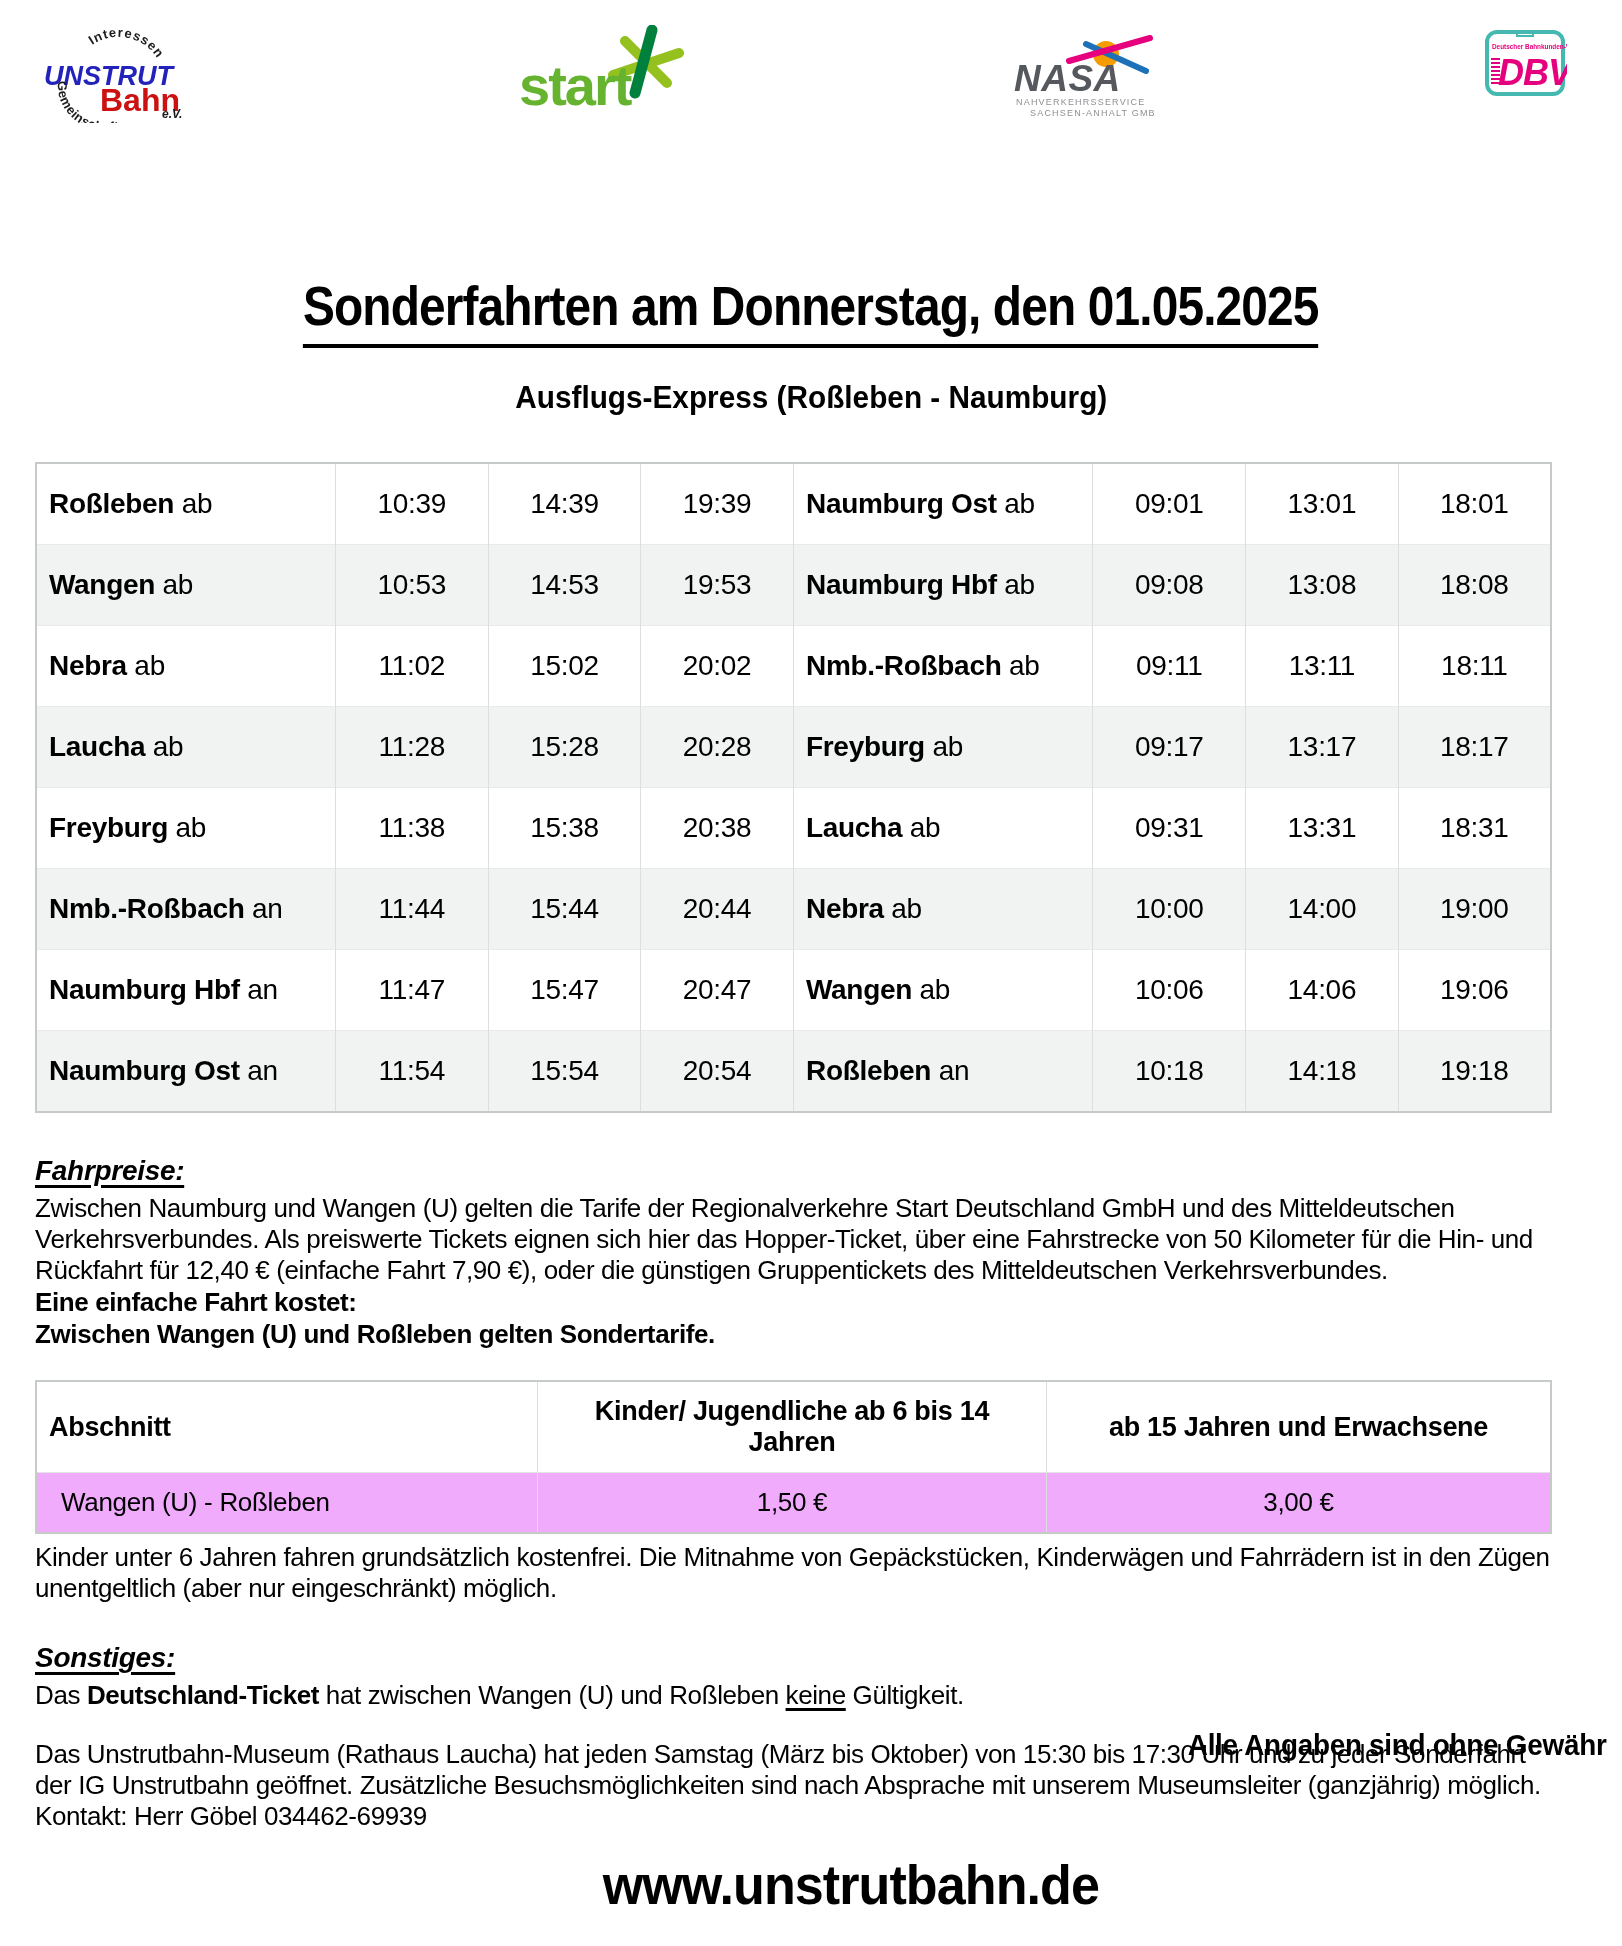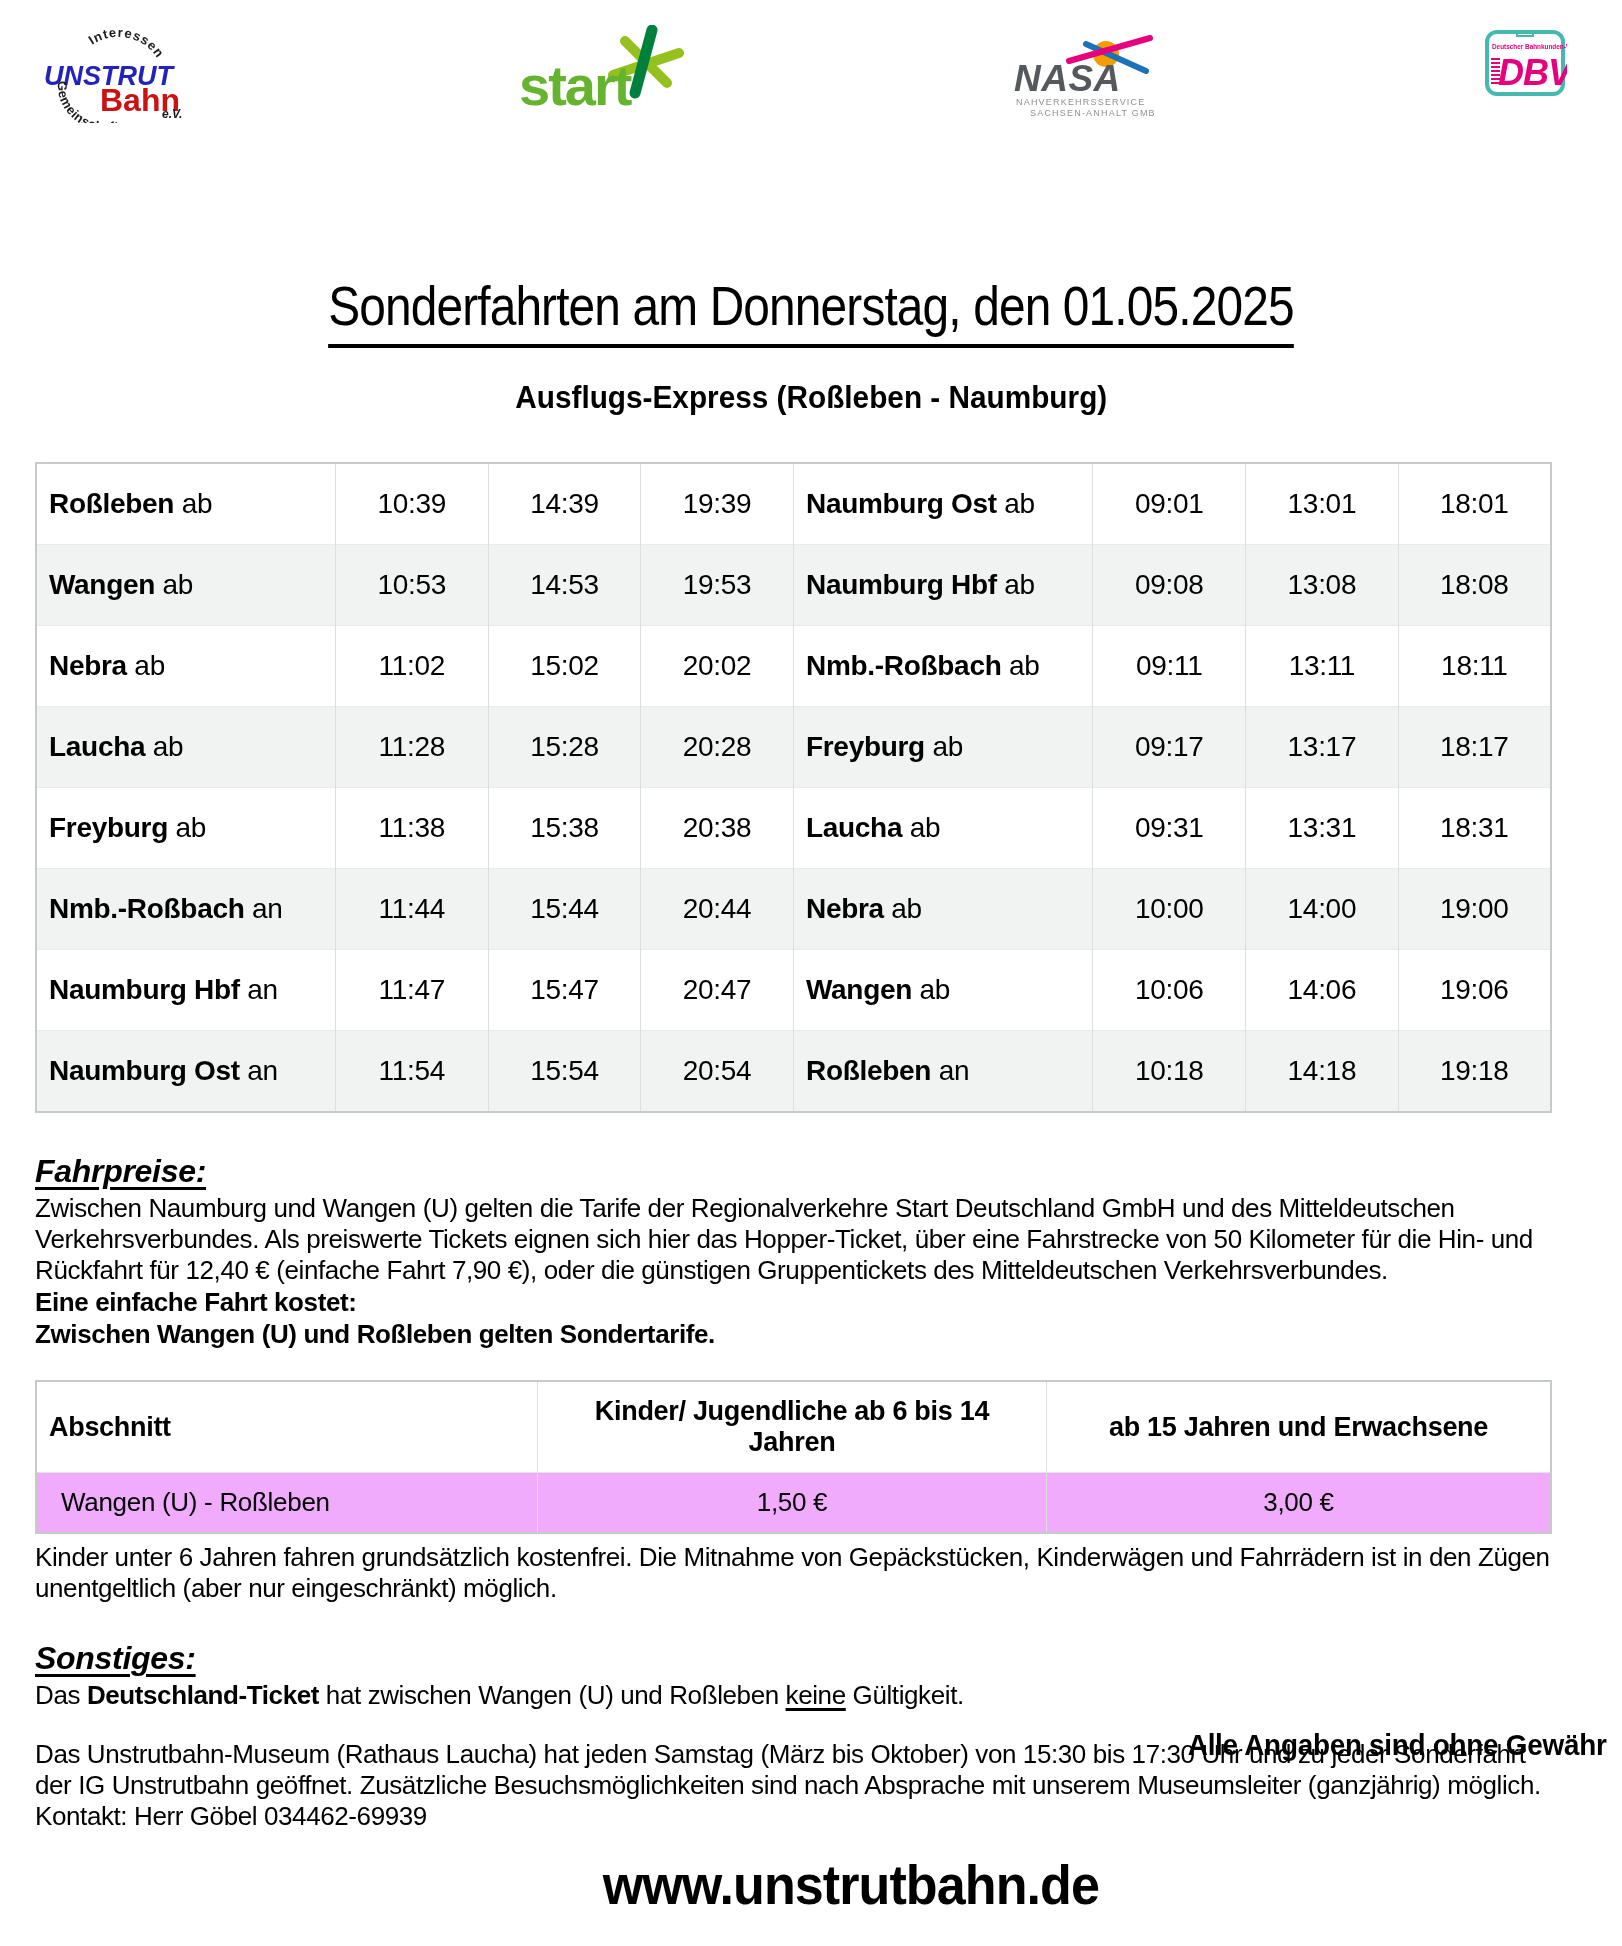--- a/index.html
+++ b/index.html
@@ -15,21 +15,21 @@
   .logos{
     display:flex;justify-content:space-between;align-items:flex-start;
     padding:25px 55px 0 40px;height:100px;
   }
   svg text{font-family:"Liberation Sans",sans-serif;}
   .it{font-style:italic;}
   .bold{font-weight:bold;}
   
   .title{
     margin:150px 0 0 0;text-align:center;font-size:55px;line-height:62px;
-    font-weight:normal;letter-spacing:-1px;
+    font-weight:bold;letter-spacing:-1px;
   }
   .title .condense{display:inline-block;transform:scaleX(.87);transform-origin:50% 50%;
     border-bottom:4px solid #000;padding-bottom:7px;}
   .subtitle{
     margin:30px 0 0 0;text-align:center;font-size:32px;line-height:38px;font-weight:bold;
   }
   .condense-c{display:inline-block;transform:scaleX(.93);transform-origin:50% 50%;}
   
   table{border-collapse:collapse;}
   .timetable{
@@ -43,21 +43,21 @@
   .timetable tr:first-child td{border-top:none;}
   .timetable td:first-child{border-left:none;}
   .timetable tr:nth-child(even) td{background:#f0f3f1;}
   .timetable td.tm{text-align:center;padding:24px 4px;}
   .timetable .b{font-weight:bold;margin-top:47px;}
   col.c-st{width:19.7%;}
   col.c-tm{width:10.05%;}
   
   .sec{margin-left:35px;width:1517px;letter-spacing:-0.4px;}
   .sec-h{
-    margin:42px 0 0 35px;font-size:32px;line-height:32px;font-weight:bold;font-style:italic;
+    margin:42px 0 0 35px;font-size:28px;line-height:32px;font-weight:bold;font-style:italic;
     text-decoration:underline;text-underline-offset:5px;text-decoration-thickness:2.5px;
     letter-spacing:-0.3px;
   }
   .para{margin-top:6px;font-size:26px;line-height:31px;}
   .bline{margin-top:1px;font-size:26px;line-height:31px;font-weight:bold;}
   
   .pricetable{
     width:1517px;margin:30px 0 0 35px;border:2px solid #c6cbc8;
     font-size:26px;table-layout:fixed;
   }

